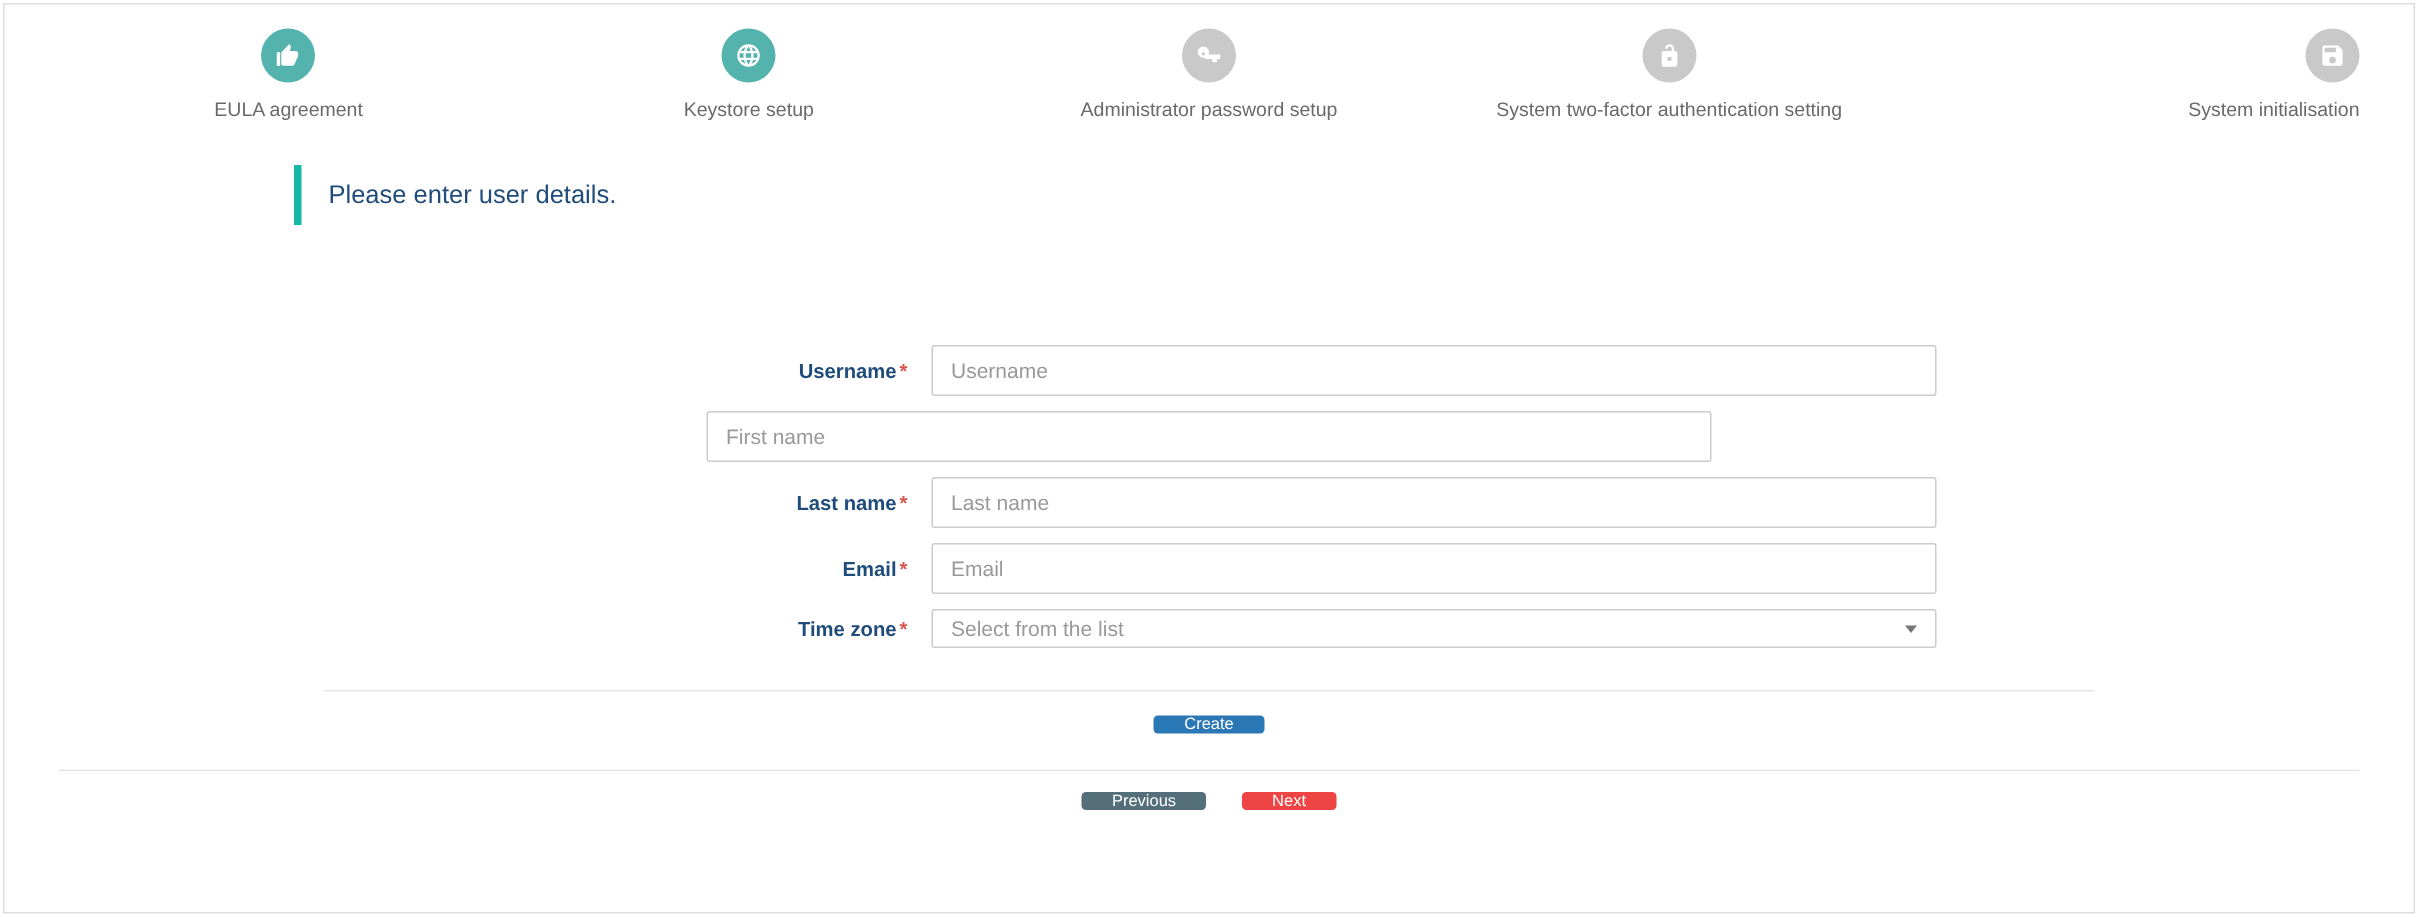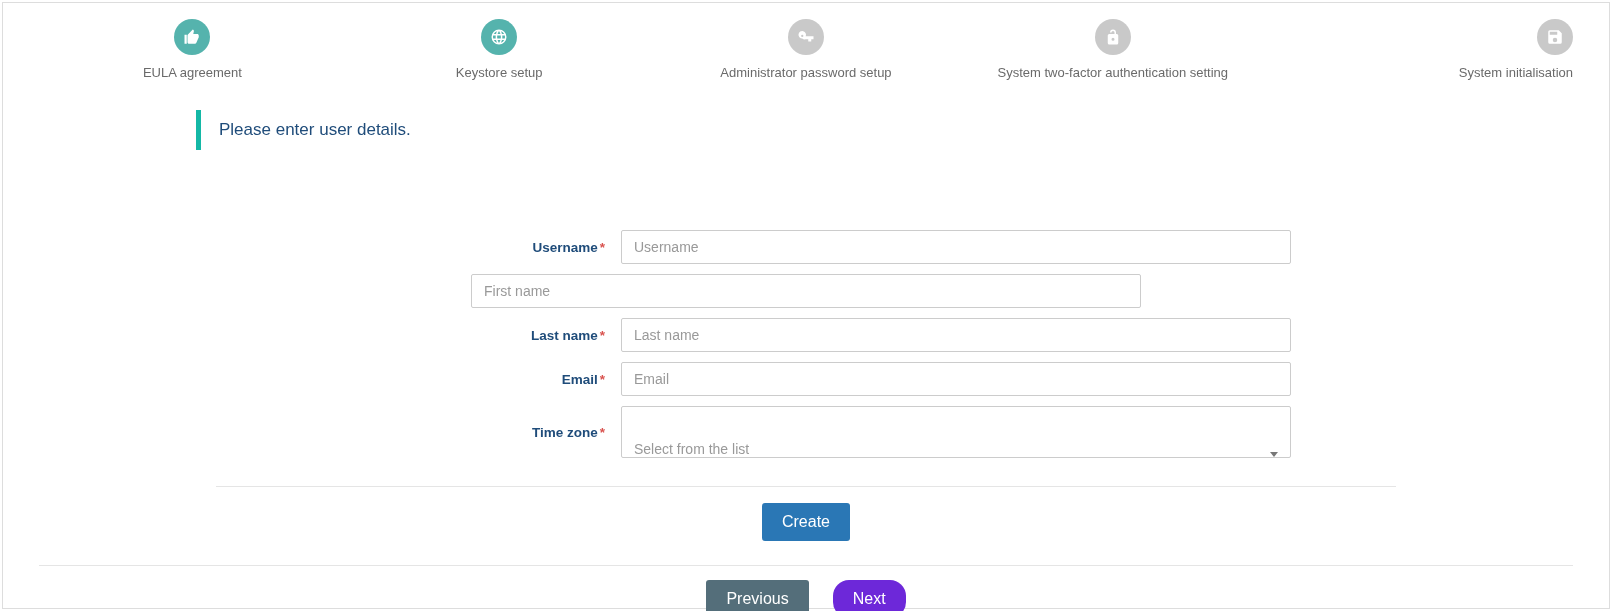--- a/index.html
+++ b/index.html
@@ -91,48 +91,48 @@
       width: 670px;
       height: 34px;
       border: 1px solid #ccc;
       border-radius: 2px;
       padding: 0 12px;
       font-size: 14px;
       color: #555;
     }
     .form-input::placeholder { color: #999; }
     .select-wrap {
-      width: 670px; height: 52px;
+      width: 670px; height: 26px;
       border: 1px solid #ccc; border-radius: 2px;
-      display: flex; align-items: flex-end; justify-content: space-between;
+      display: flex; align-items: center; justify-content: space-between;
       padding: 0 12px; color: #999; font-size: 14px;
       background: #fff; cursor: pointer;
     }
     .caret {
       width: 0; height: 0;
       border-left: 4px solid transparent;
       border-right: 4px solid transparent;
       border-top: 5px solid #777;
     }
     .divider {
       height: 1px; background: #e5e5e5;
       margin: 28px 10px 0 10px;
     }
     .create-wrap {
       display: flex; justify-content: center;
       margin-top: 16px;
     }
     .btn {
       border: none; border-radius: 3px;
-      padding: 10px 20px; font-size: 16px;
+      padding: 0 20px; font-size: 11px;
       color: #fff; cursor: pointer;
     }
     .btn-primary { background: #2a77b5; }
     .btn-secondary { background: #546e7a; }
-    .btn-muted { background: #6d28d9; border-radius: 16px; }
+    .btn-muted { background: #ef4444; }
     .outer-divider {
       height: 1px; background: #e5e5e5;
       margin: 24px 36px 0 36px;
     }
     .footer-nav {
       display: flex; justify-content: center;
       gap: 24px; margin-top: 14px;
     }
     
     svg { width: 18px; height: 18px; fill: #fff; }

